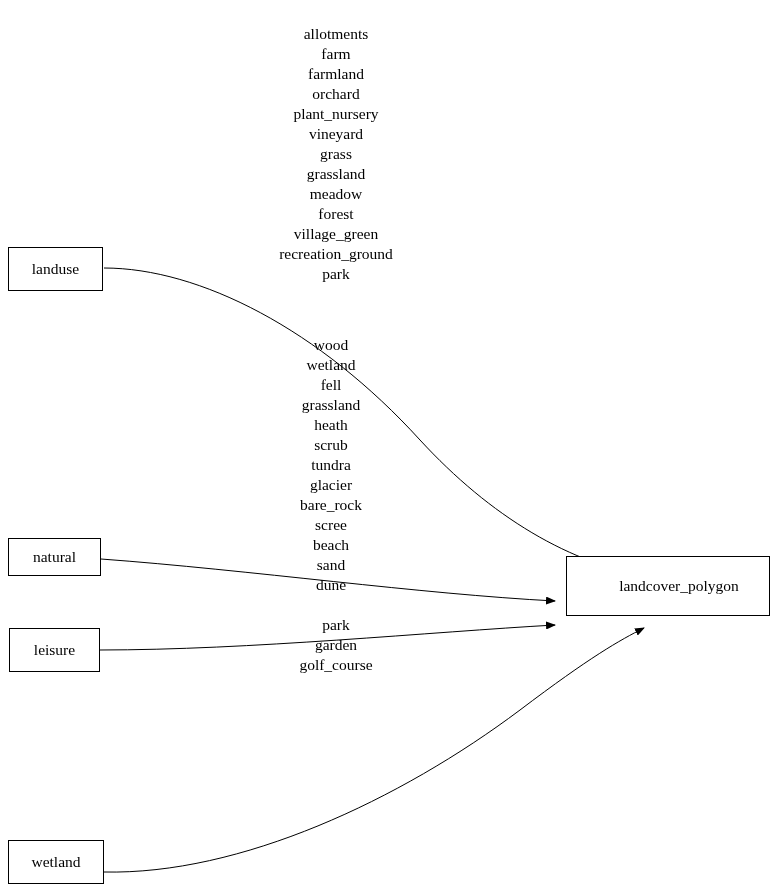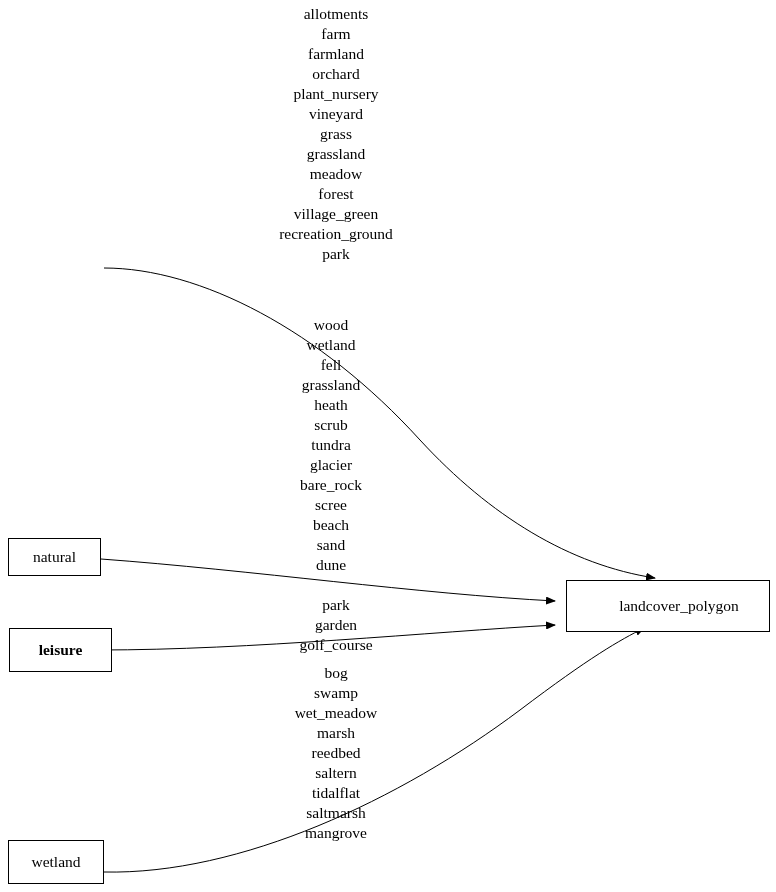--- a/index.html
+++ b/index.html
@@ -37,20 +37,21 @@
     font-size: 15.5px;
     line-height: 1;
     white-space: nowrap;
   }
   .label-col {
     position: absolute;
     text-align: center;
     font-size: 15.5px;
     line-height: 20px;
     white-space: pre;
+    margin-top: 20px;
   }
 </style>
 </head>
 <body>
 
 <div id="canvas">
 
   <svg class="edges" viewBox="0 0 776 892">
     <defs>
       <marker id="arrow" markerWidth="10" markerHeight="8" refX="9" refY="4" orient="auto" markerUnits="userSpaceOnUse">
@@ -92,40 +93,34 @@
 bare_rock
 scree
 beach
 sand
 dune</div>
 
   <div class="label-col" style="left: 246px; top: 595px; width: 180px;">park
 garden
 golf_course</div>
 
-  <div class="label-col" style="left: 246px; top: 663px; width: 180px;">bog
-swamp
-wet_meadow
-marsh
-reedbed
-saltern
-tidalflat
-saltmarsh
-mangrove</div>
 
+  <div class="node" style="left: 8px; top: 247px; width: 95px; height: 44px;">
+    <span>landuse</span>
+  </div>
 
   <div class="node" style="left: 8px; top: 538px; width: 93px; height: 38px;">
     <span>natural</span>
   </div>
 
-  <div class="node" style="left: 9px; top: 628px; width: 103px; height: 44px; font-weight: bold;">
+  <div class="node" style="left: 9px; top: 628px; width: 91px; height: 44px;">
     <span>leisure</span>
   </div>
 
   <div class="node" style="left: 8px; top: 840px; width: 96px; height: 44px;">
     <span>wetland</span>
   </div>
 
-  <div class="node" style="left: 566px; top: 580px; width: 204px; height: 52px; padding-left: 22px;">
+  <div class="node" style="left: 566px; top: 556px; width: 204px; height: 60px; padding-left: 22px;">
     <span>landcover_polygon</span>
   </div>
 
 </div>
 
 </body></html>

